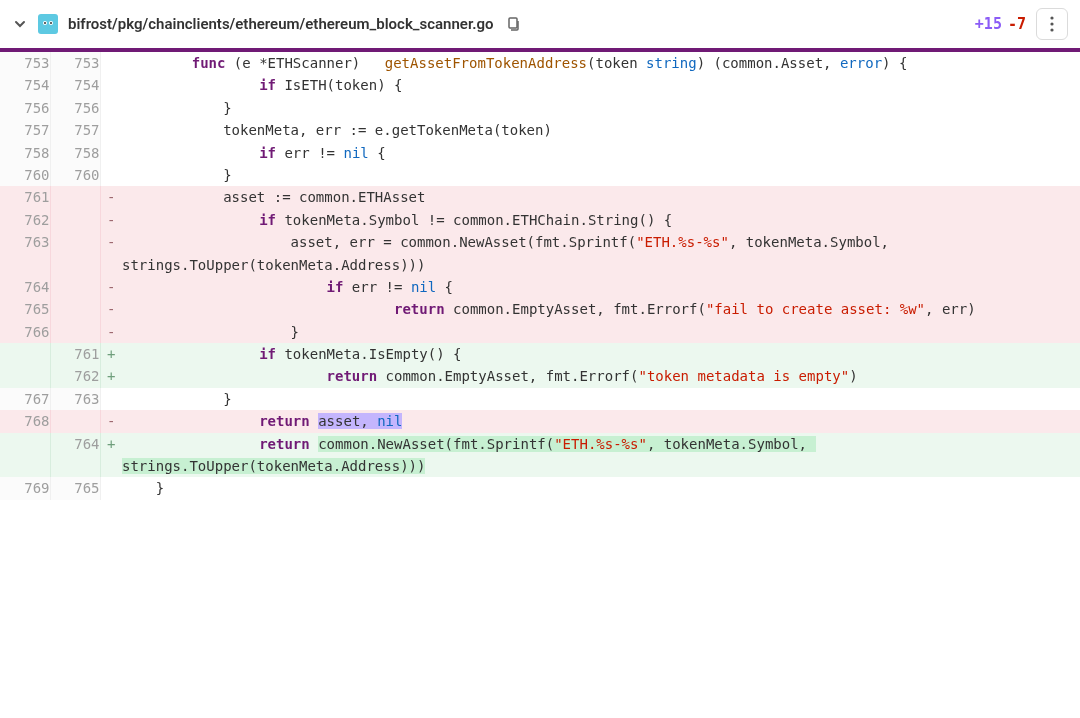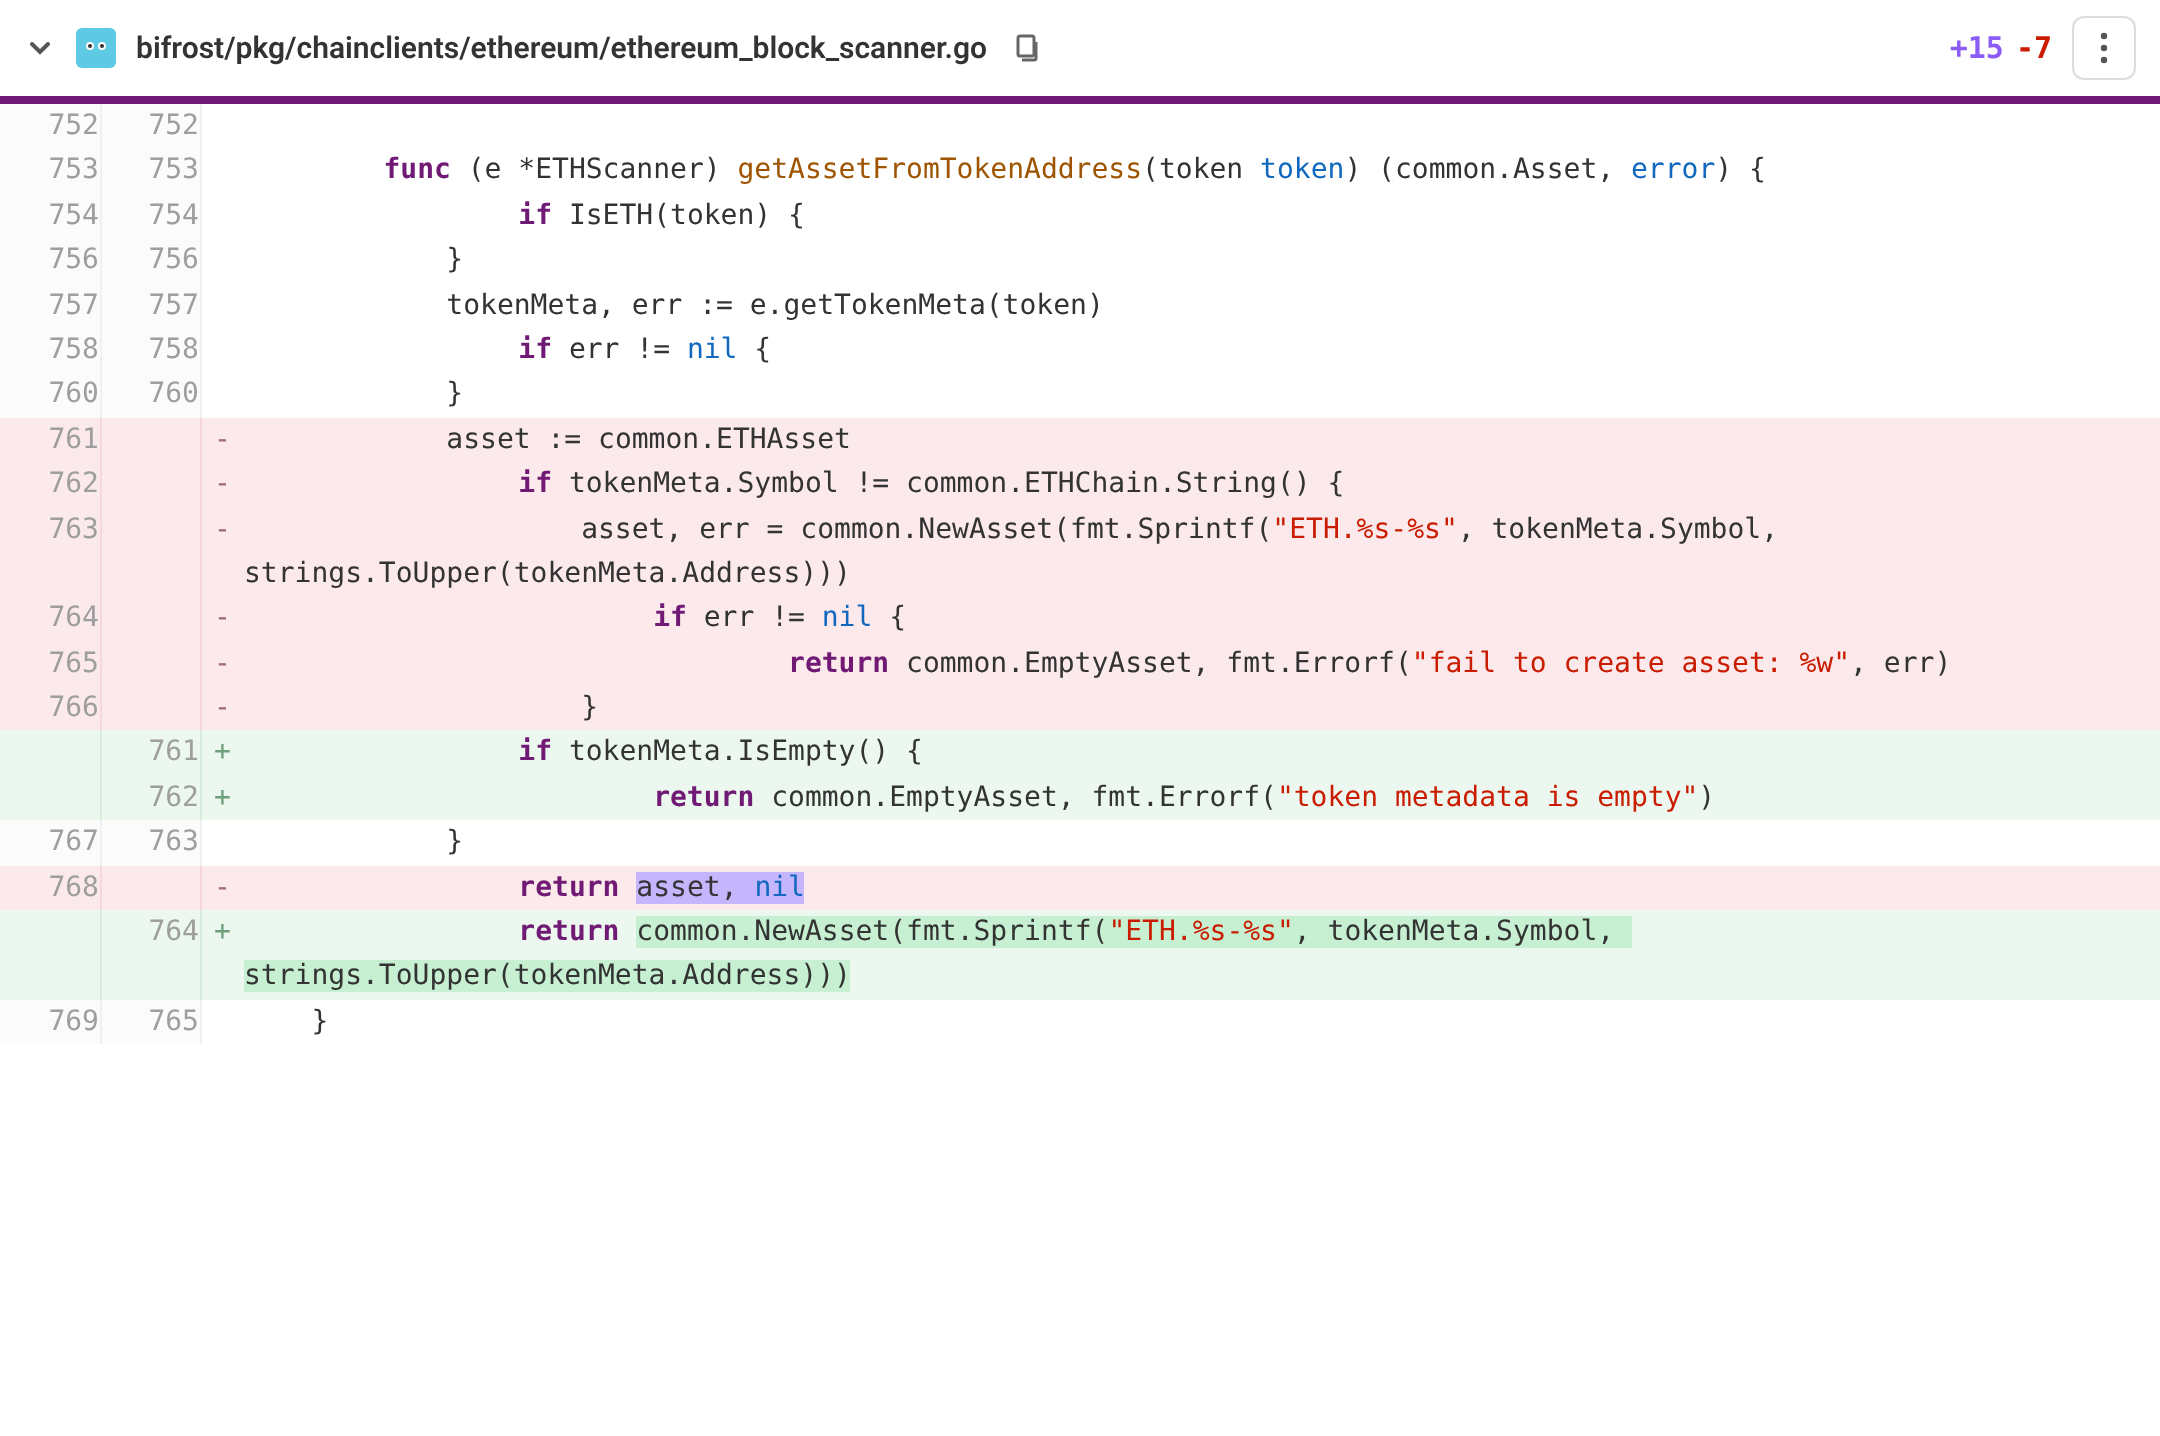--- a/index.html
+++ b/index.html
@@ -84,21 +84,21 @@
   .sign-add { background: #ecf8ef; color:#6f9e7c;}
   .code {
     white-space: pre-wrap;
     word-break: break-word;
     padding: 2px 8px 2px 4px;
   }
   .code-del { background: #fbe9eb; }
   .code-add { background: #ecf8ef; }
   .kw { color: #701a75; font-weight: 700; margin-left: 36px; }
   .typ { color: #1068bf; }
-  .fn { color: #9e5400; }
+  .fn { color: #9e5400; margin-left: 16px; }
   .lit { color: #1068bf; }
   .str { color: #c91c00; }
   .inline-add { background: #c7f0d2; }
   .inline-del { background: #c4b5fd; }
 </style>
 </head>
 <body>
 
 <div class="file-header">
   <span class="chevron">
@@ -131,30 +131,24 @@
         <circle cx="2" cy="2" r="1.6"></circle>
         <circle cx="2" cy="8" r="1.6"></circle>
         <circle cx="2" cy="14" r="1.6"></circle>
       </svg>
   </span>
 </div>
 
 <table class="diff-table">
   <tbody id="diff-body">
       <tr>
-        <td class="ln">752</td>
-        <td class="ln">752</td>
-        <td class="sign"></td>
-        <td class="code"><span></span></td>
-      </tr>
-      <tr>
         <td class="ln">753</td>
         <td class="ln">753</td>
         <td class="sign"></td>
-        <td class="code"><span>    </span><span class="kw">func</span><span> (e *ETHScanner) </span><span class="fn">getAssetFromTokenAddress</span><span>(token </span><span class="typ">token</span><span>) (common.Asset, </span><span class="typ">error</span><span>) {</span></td>
+        <td class="code"><span>    </span><span class="kw">func</span><span> (e *ETHScanner) </span><span class="fn">getAssetFromTokenAddress</span><span>(token </span><span class="typ">string</span><span>) (common.Asset, </span><span class="typ">error</span><span>) {</span></td>
       </tr>
       <tr>
         <td class="ln">754</td>
         <td class="ln">754</td>
         <td class="sign"></td>
         <td class="code"><span>            </span><span class="kw">if</span><span> IsETH(token) {</span></td>
       </tr>
       <tr>
         <td class="ln">756</td>
         <td class="ln">756</td>

